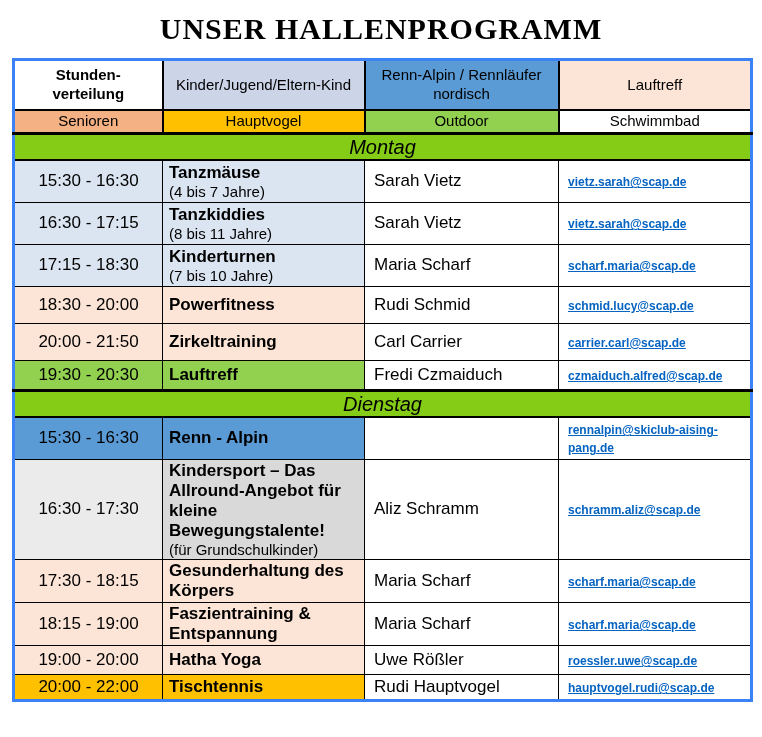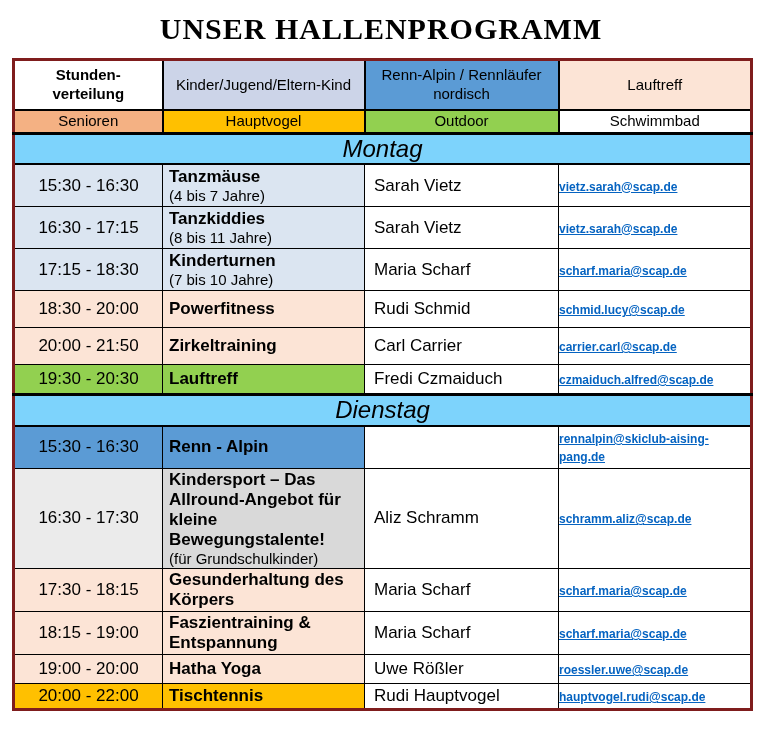--- a/index.html
+++ b/index.html
@@ -15,50 +15,50 @@
     letter-spacing:1px;line-height:1.1;
   }
   .subtitle{
     margin:4px 0 0 0;font-family:"Liberation Serif", serif;
     font-size:21px;font-weight:bold;color:#000000;
     letter-spacing:1px;line-height:1.1;
   }
   table.schedule{
     border-collapse:collapse;table-layout:fixed;
     width:738px;margin:13px 0 0 12px;
-    border:3px solid #7f1d1d;
+    border:3px solid #3b82f6;
   }
   td{border:1px solid #000;vertical-align:middle;overflow:hidden;padding:1px 2px;}
   
   tr.hdr td{border-width:2px;text-align:center;}
   td.hdr-main{font-weight:bold;font-size:19px;white-space:pre-line;line-height:1.15;}
   tr.hdr td{font-size:15px;line-height:1.25;}
   
   tr.band td{
     border-top-width:3px;border-bottom-width:2px;
-    background:#7dd3fc;text-align:center;
-    font-style:italic;font-size:24px;line-height:1.1;
+    background:#84cc16;text-align:center;
+    font-style:italic;font-size:20px;line-height:1.1;
   }
   
   .c-white{background:#ffffff;}
   .c-kinder-h{background:#ccd4e8;}
   .c-kinder{background:#dbe5f1;}
   .c-renn{background:#5b9bd5;}
   .c-erw{background:#fce4d6;}
   .c-sen{background:#f4b183;}
   .c-ball{background:#ffc000;}
   .c-out{background:#92d050;}
   .c-gray{background:#d9d9d9;}
   .c-graylt{background:#ebebeb;}
   
   td.time{text-align:center;font-size:17px;}
   td.course{font-weight:bold;font-size:17px;padding-left:6px;line-height:1.18;}
   td.course .sub{display:block;font-weight:normal;font-size:15px;line-height:1.15;}
   td.person{font-size:17px;padding-left:9px;}
-  td.mail{padding-left:0;}
+  td.mail{padding-left:9px;}
   a.mail-link{
     color:#0563c1;font-weight:bold;font-size:12px;
     text-decoration:underline;line-height:1.25;
   }
   
   tr.h-hdr1 td{height:46px;}
   tr.h-hdr2 td{height:18px;}
   tr.band td{height:22px;}
   tr.h39 td{height:39px;}
   tr.h34 td{height:34px;}

